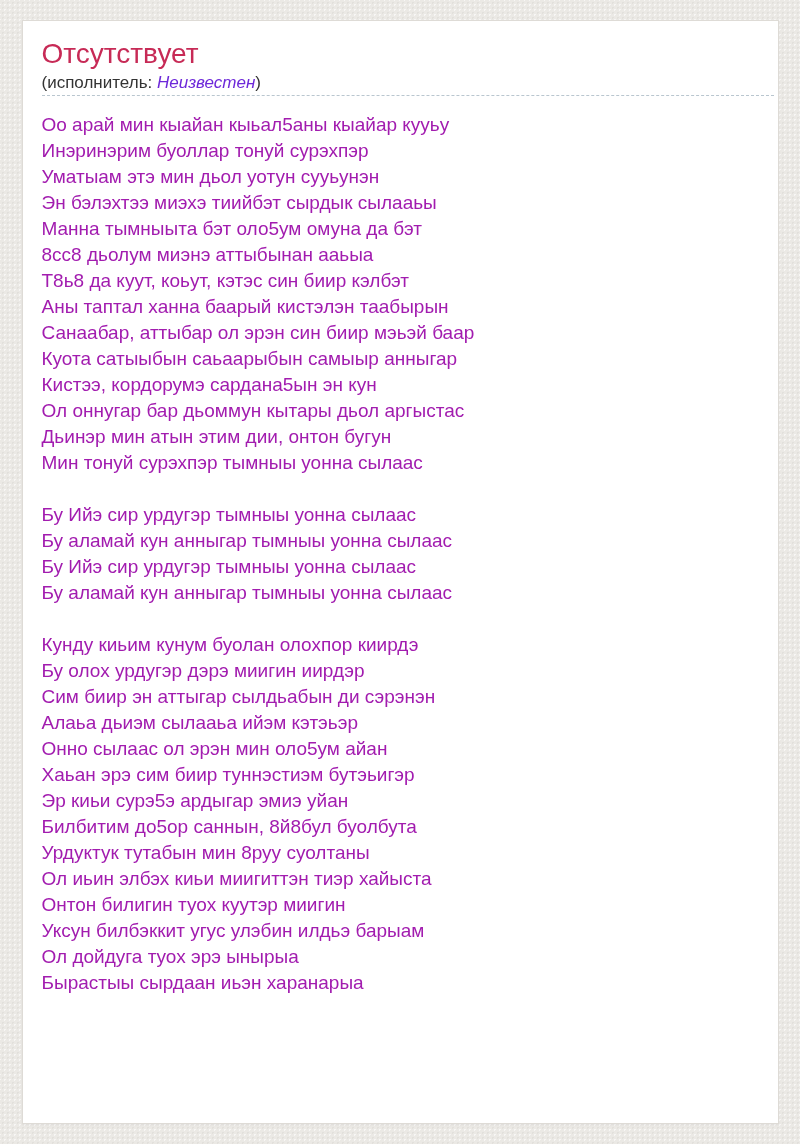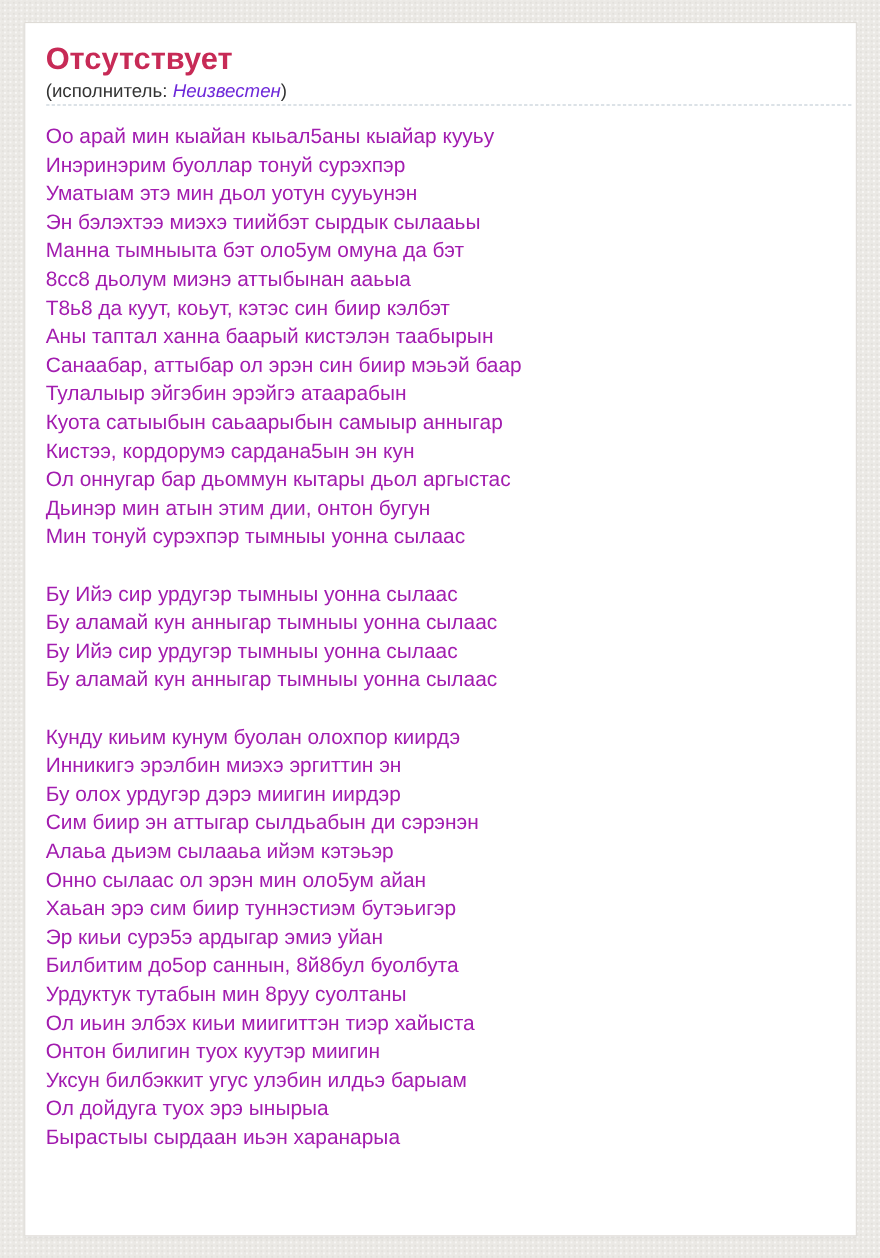--- a/index.html
+++ b/index.html
@@ -24,21 +24,21 @@
     background: #ffffff;
     border: 1px solid #dedbd6;
     box-shadow: 0 1px 2px rgba(0,0,0,0.06);
     padding: 19px 19px 26px 19px;
     min-height: 1104px;
   }
   .song-title {
     margin: 0;
     font-size: 28px;
     line-height: 28px;
-    font-weight: bold;
+    font-weight: normal;
     color: #c72a56;
   }
   .artist-line {
     margin-top: 4px;
     font-size: 17px;
     line-height: 21px;
     color: #333333;
     border-bottom: 1px dashed #b9c6cf;
     margin-right: -15px;
     padding-bottom: 2px;
@@ -73,34 +73,32 @@
   <div class="lyrics">
       <div class="lyrics-line">Оо арай мин кыайан кыьал5аны кыайар кууьу</div>
       <div class="lyrics-line">Инэринэрим буоллар тонуй сурэхпэр</div>
       <div class="lyrics-line">Уматыам этэ мин дьол уотун сууьунэн</div>
       <div class="lyrics-line">Эн бэлэхтээ миэхэ тиийбэт сырдык сылааьы</div>
       <div class="lyrics-line">Манна тымныыта бэт оло5ум омуна да бэт</div>
       <div class="lyrics-line">8сс8 дьолум миэнэ аттыбынан ааьыа</div>
       <div class="lyrics-line">Т8ь8 да куут, коьут, кэтэс син биир кэлбэт</div>
       <div class="lyrics-line">Аны таптал ханна баарый кистэлэн таабырын</div>
       <div class="lyrics-line">Санаабар, аттыбар ол эрэн син биир мэьэй баар</div>
-      <div class="lyrics-line">Тулалыыр эйгэбин эрэйгэ атаарабын</div>
       <div class="lyrics-line">Куота сатыыбын саьаарыбын самыыр анныгар</div>
       <div class="lyrics-line">Кистээ, кордорумэ сардана5ын эн кун</div>
       <div class="lyrics-line">Ол оннугар бар дьоммун кытары дьол аргыстас</div>
       <div class="lyrics-line">Дьинэр мин атын этим дии, онтон бугун</div>
       <div class="lyrics-line">Мин тонуй сурэхпэр тымныы уонна сылаас</div>
       <div class="lyrics-line"></div>
       <div class="lyrics-line">Бу Ийэ сир урдугэр тымныы уонна сылаас</div>
       <div class="lyrics-line">Бу аламай кун анныгар тымныы уонна сылаас</div>
       <div class="lyrics-line">Бу Ийэ сир урдугэр тымныы уонна сылаас</div>
       <div class="lyrics-line">Бу аламай кун анныгар тымныы уонна сылаас</div>
       <div class="lyrics-line"></div>
       <div class="lyrics-line">Кунду киьим кунум буолан олохпор киирдэ</div>
-      <div class="lyrics-line">Инникигэ эрэлбин миэхэ эргиттин эн</div>
       <div class="lyrics-line">Бу олох урдугэр дэрэ миигин иирдэр</div>
       <div class="lyrics-line">Сим биир эн аттыгар сылдьабын ди сэрэнэн</div>
       <div class="lyrics-line">Алаьа дьиэм сылааьа ийэм кэтэьэр</div>
       <div class="lyrics-line">Онно сылаас ол эрэн мин оло5ум айан</div>
       <div class="lyrics-line">Хаьан эрэ сим биир туннэстиэм бутэьигэр</div>
       <div class="lyrics-line">Эр киьи сурэ5э ардыгар эмиэ уйан</div>
       <div class="lyrics-line">Билбитим до5ор саннын, 8й8бул буолбута</div>
       <div class="lyrics-line">Урдуктук тутабын мин 8руу суолтаны</div>
       <div class="lyrics-line">Ол иьин элбэх киьи миигиттэн тиэр хайыста</div>
       <div class="lyrics-line">Онтон билигин туох куутэр миигин</div>

